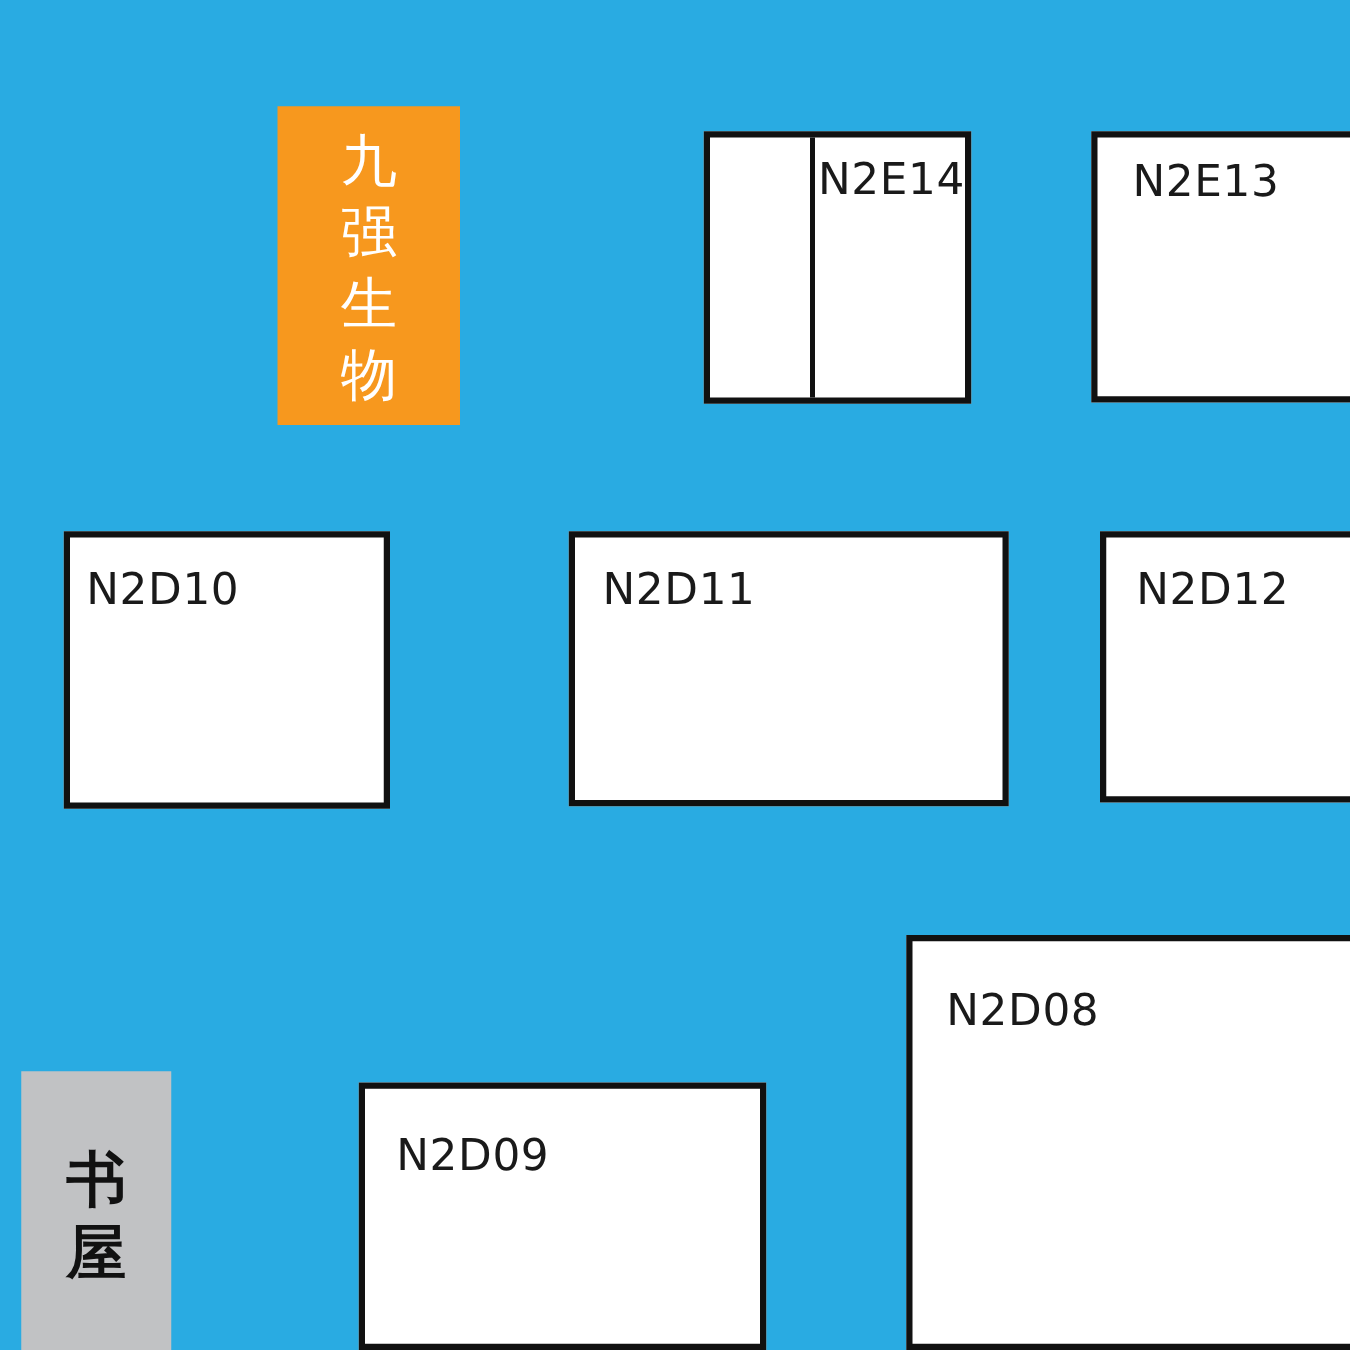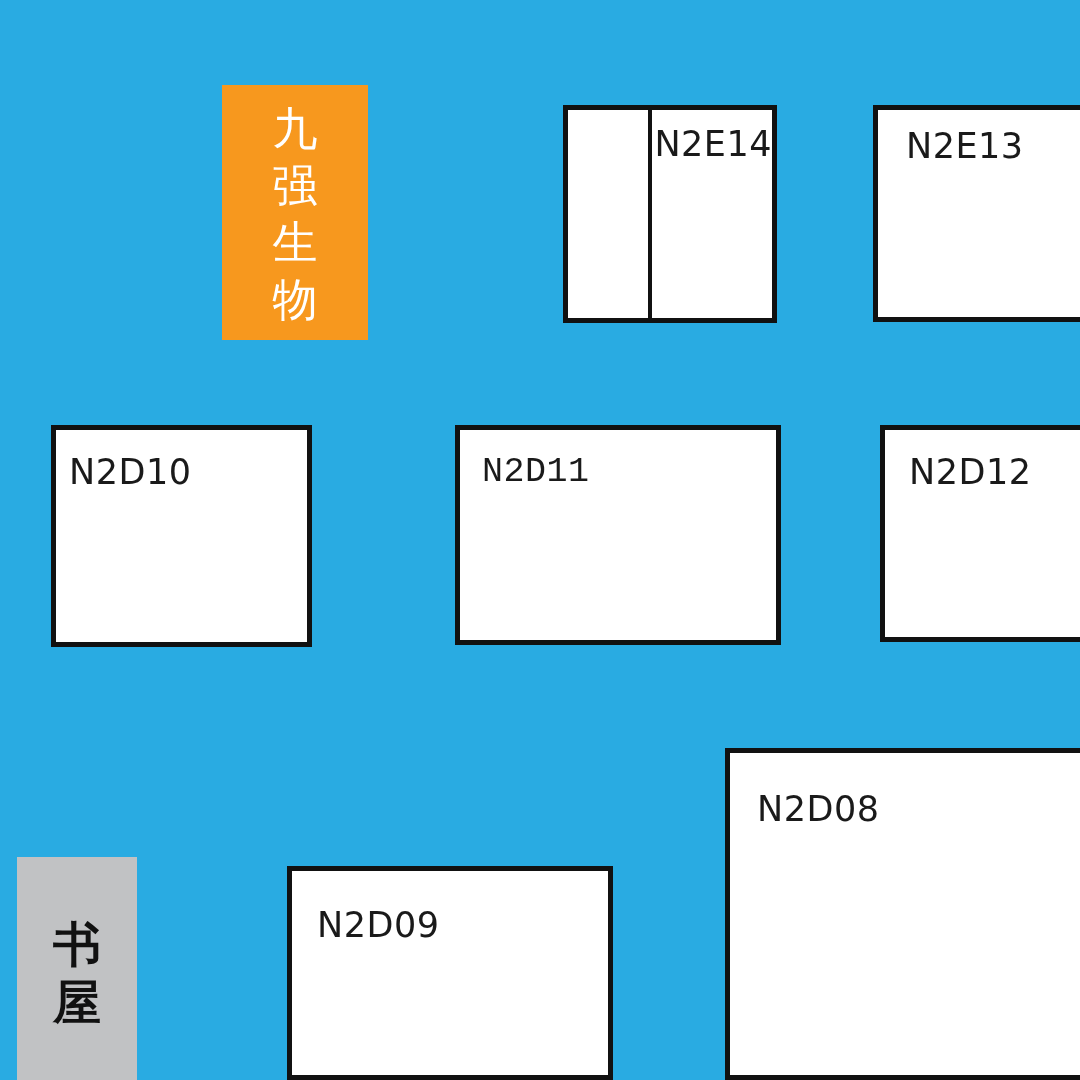--- a/index.html
+++ b/index.html
@@ -24,21 +24,21 @@
   }
 
   
   #booth-n2e14 { left: 563px; top: 105px; width: 214px; height: 218px; display: flex; }
   #booth-n2e14 .cell-left  { width: 95px; height: 100%; border-right: 4px solid #111111; box-sizing: border-box; }
   #booth-n2e14 .cell-right { flex: 1; padding: 14px 0 0 2px; border-radius: 13px; }
   #booth-n2e13 { left: 873px; top: 105px; width: 250px; height: 217px; padding: 16px 0 0 28px; }
 
   
   #booth-n2d10 { left: 23px;  top: 425px; width: 261px; height: 222px; padding: 22px 0 0 13px; margin-left: 28px; }
-  #booth-n2d11 { left: 455px; top: 425px; width: 326px; height: 220px; padding: 22px 0 0 22px; font-family: Liberation Mono, monospace; }
+  #booth-n2d11 { left: 455px; top: 425px; width: 352px; height: 220px; padding: 22px 0 0 22px; }
   #booth-n2d12 { left: 880px; top: 425px; width: 250px; height: 217px; padding: 22px 0 0 24px; }
 
   
   #booth-n2d08 { left: 725px; top: 748px; width: 390px; height: 332px; padding: 36px 0 0 27px; }
   #booth-n2d09 { left: 287px; top: 866px; width: 326px; height: 214px; padding: 34px 0 0 25px; }
 
   
   #brand-box {
     position: absolute; left: 222px; top: 85px; width: 146px; height: 255px;
     background: #F7981E;

